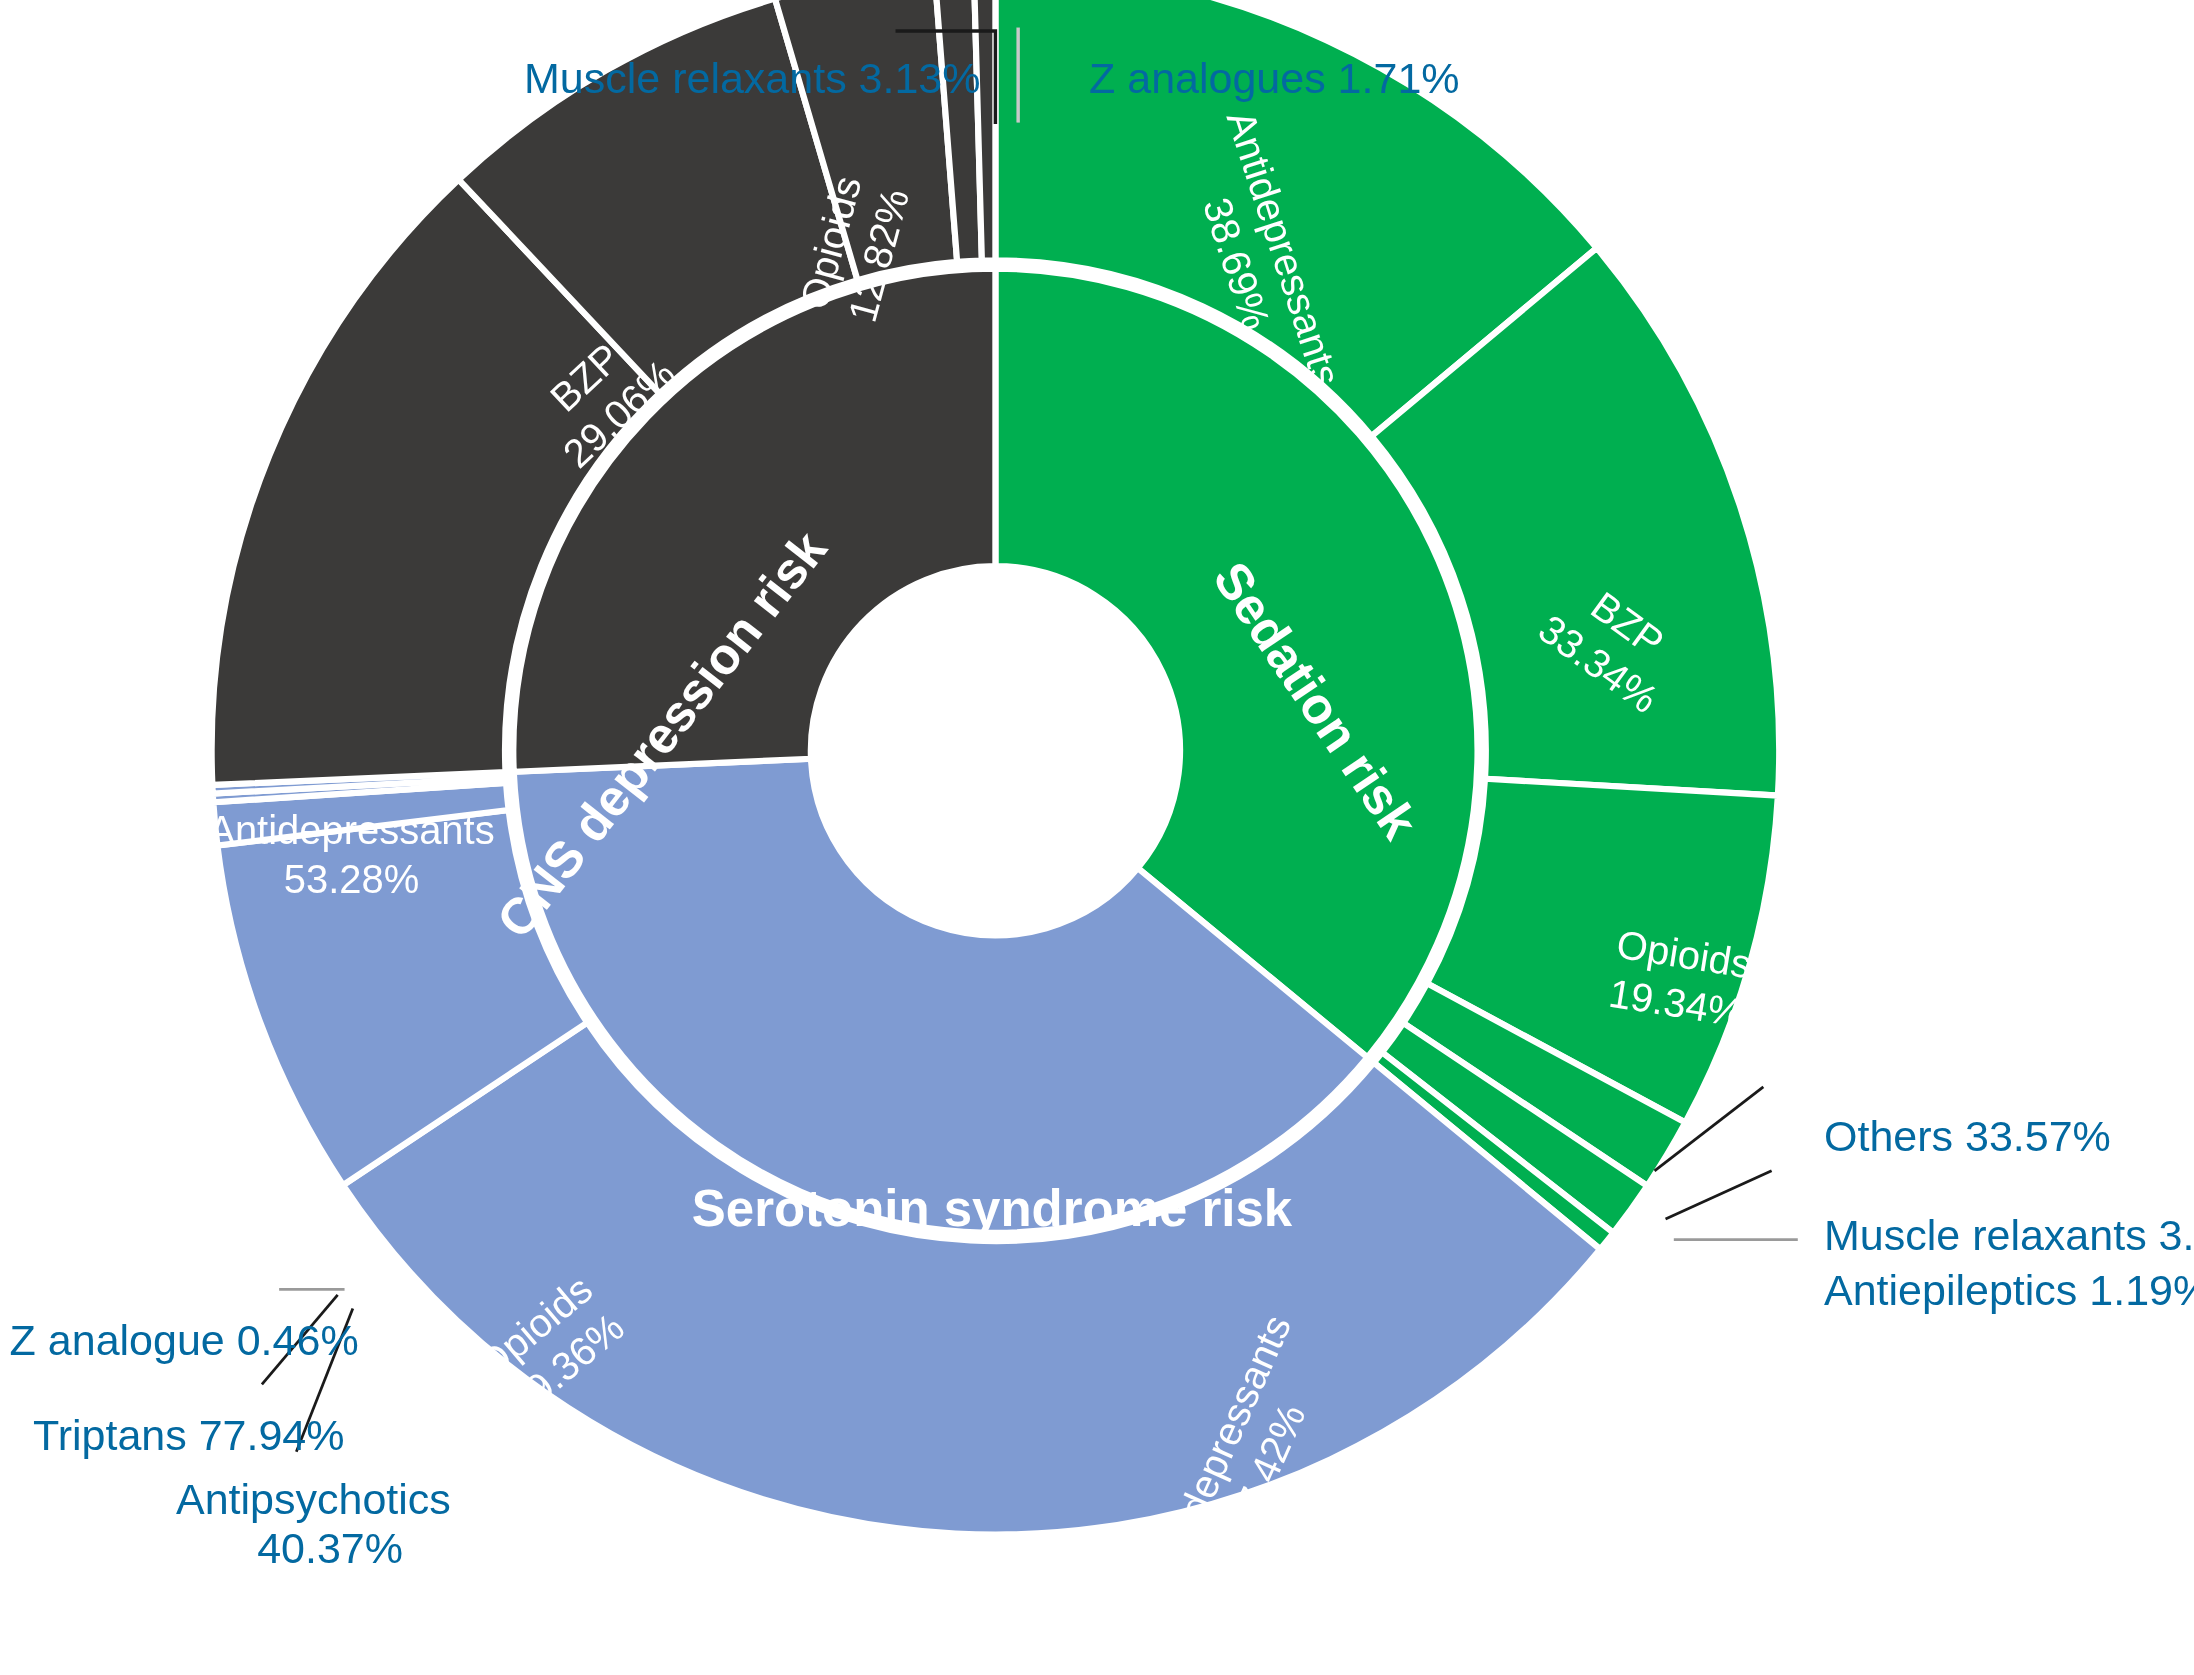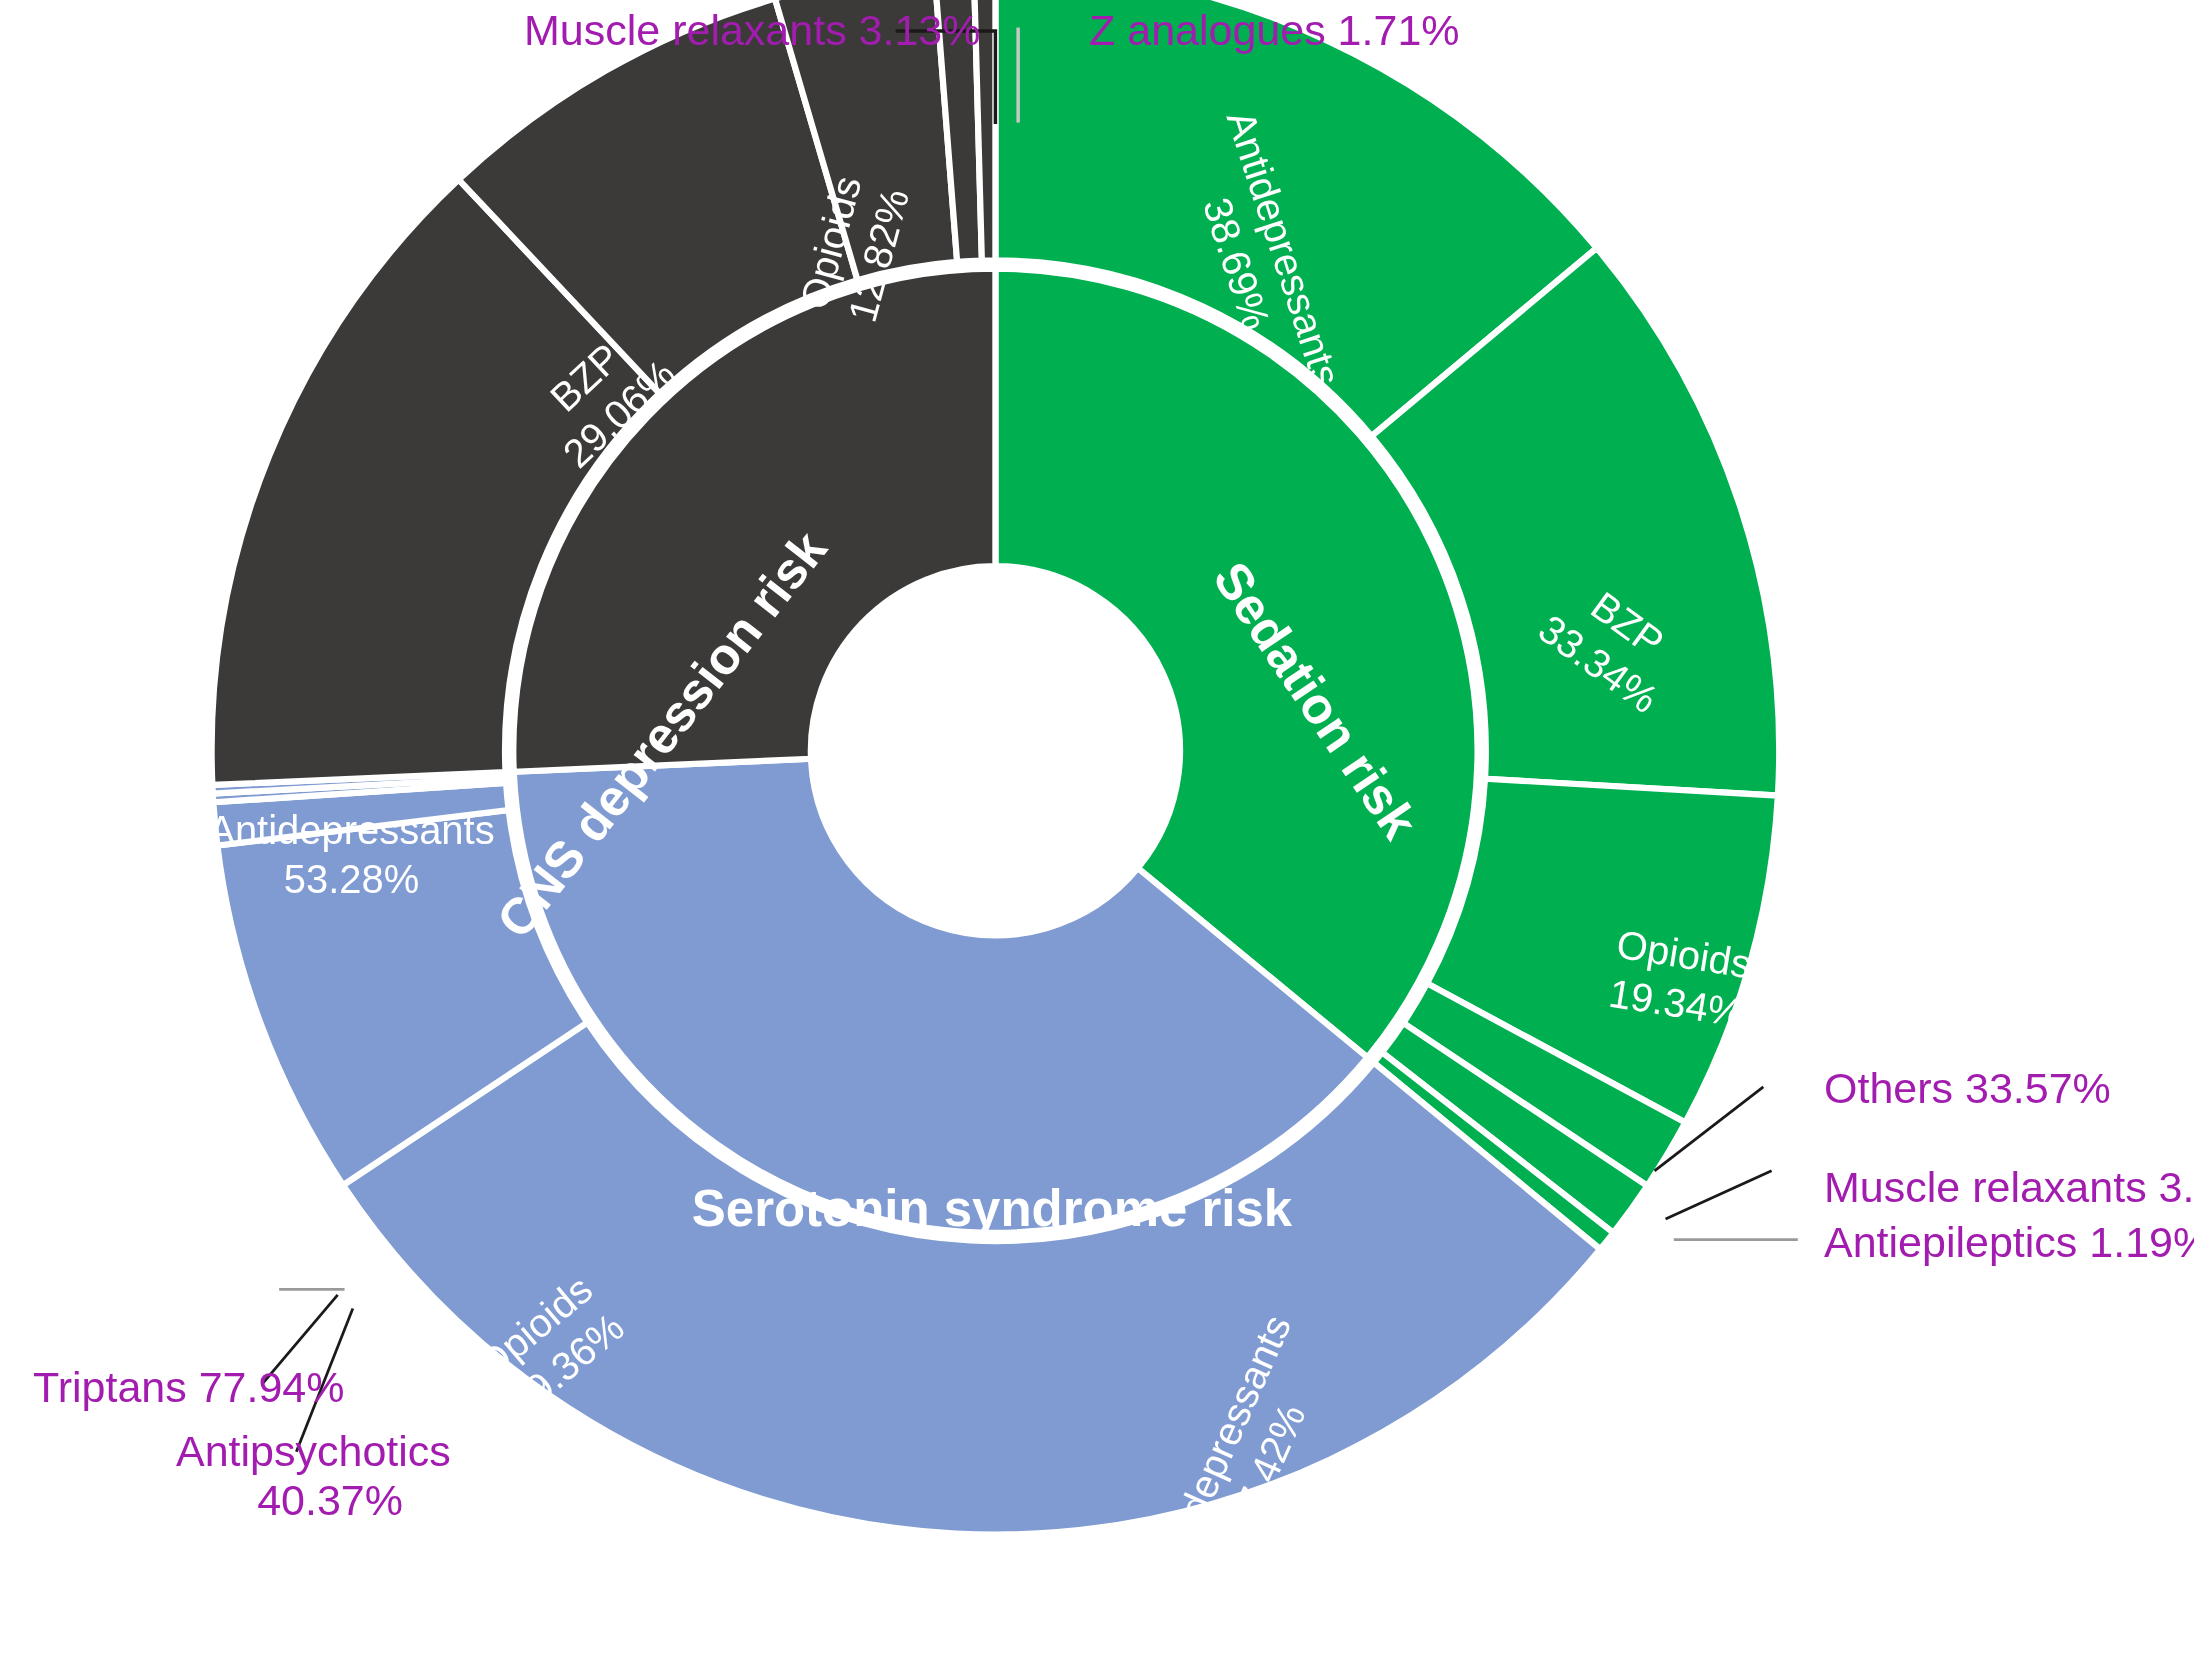--- a/index.html
+++ b/index.html
@@ -1,21 +1,21 @@
 <!DOCTYPE html>
 <html style="font-size:11px"><head>
 <meta charset="utf-8">
 <style>
   html,body{margin:0;padding:0;background:#ffffff;}
   body{width:2194px;height:1675px;position:relative;overflow:hidden;
        font-family:"Liberation Sans","DejaVu Sans",sans-serif;}
   #stage{position:absolute;left:0;top:0;width:2194px;height:1675px;}
   svg#sunburst{position:absolute;left:0;top:0;width:2194px;height:1675px;display:block;}
-  .callout-label{position:absolute;color:#a21caf;font-size:43px;line-height:1.14;
-                 white-space:nowrap;font-family:"Liberation Sans","DejaVu Sans",sans-serif;}
+  .callout-label{position:absolute;color:#0369a1;font-size:43px;line-height:1.14;
+                 white-space:nowrap;font-family:"Liberation Sans","DejaVu Sans",sans-serif;margin-top:48px;}
   .callout-label.two-line{white-space:normal;text-align:right;}
   .seg-label{fill:#ffffff;font-family:"Liberation Sans","DejaVu Sans",sans-serif;}
   .inner-label{font-size:74px;font-weight:bold;}
   .outer-label{font-size:58px;}
 </style>
 </head>
 <body>
 
 <div id="stage">
 
@@ -119,20 +119,21 @@
   <div class="callout-label" style="left:524px; top:5.5px;">Muscle relaxants 3.13%</div>
 
   <div class="callout-label" style="left:1089px; top:5.5px;">Z analogues 1.71%</div>
 
   <div class="callout-label" style="left:1824px; top:1064px;">Others  33.57%</div>
 
   <div class="callout-label" style="left:1824px; top:1163px;">Muscle relaxants  3.27%</div>
 
   <div class="callout-label" style="left:1824px; top:1218px;">Antiepileptics  1.19%</div>
 
+  <div class="callout-label" style="left:9.6px; top:1268px;">Z analogue 0.46%</div>
 
   <div class="callout-label" style="left:33px; top:1363px;">Triptans 77.94%</div>
 
   <div class="callout-label two-line" style="left:176px; top:1427px; width:227px;">
     <span>Antipsychotics</span><br>
     <span>40.37%</span>
   </div>
 
 </div>
 

